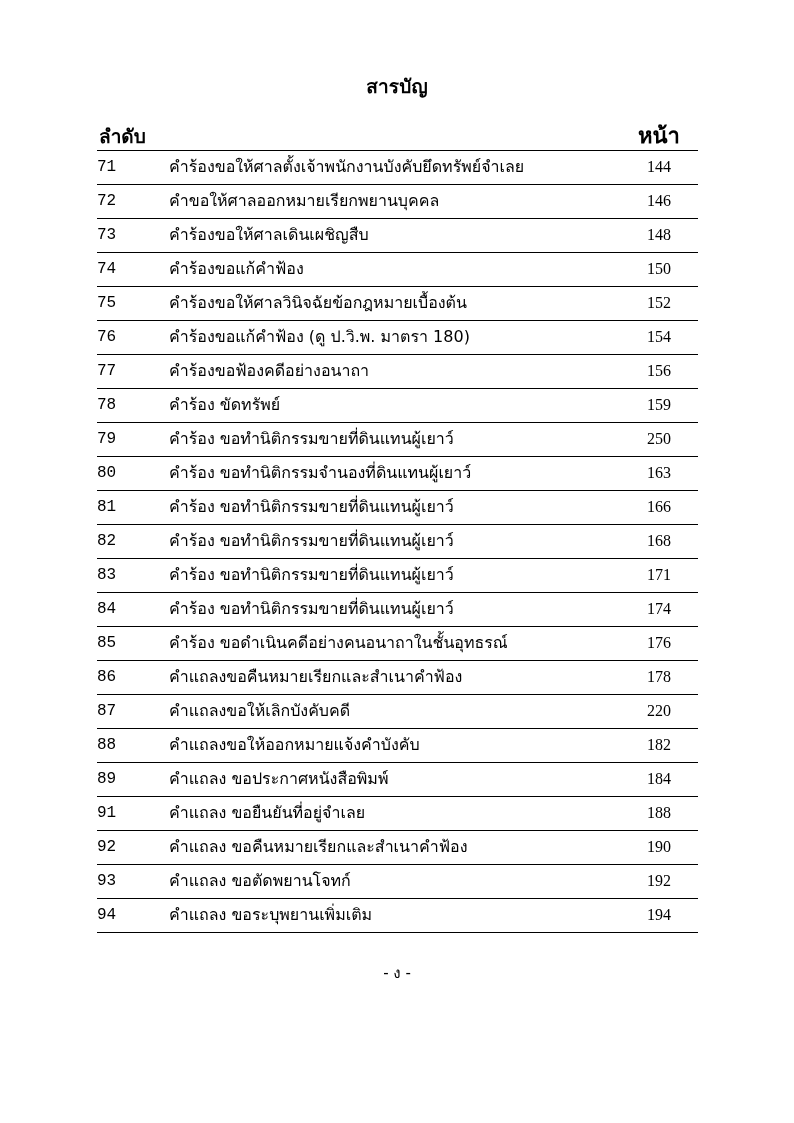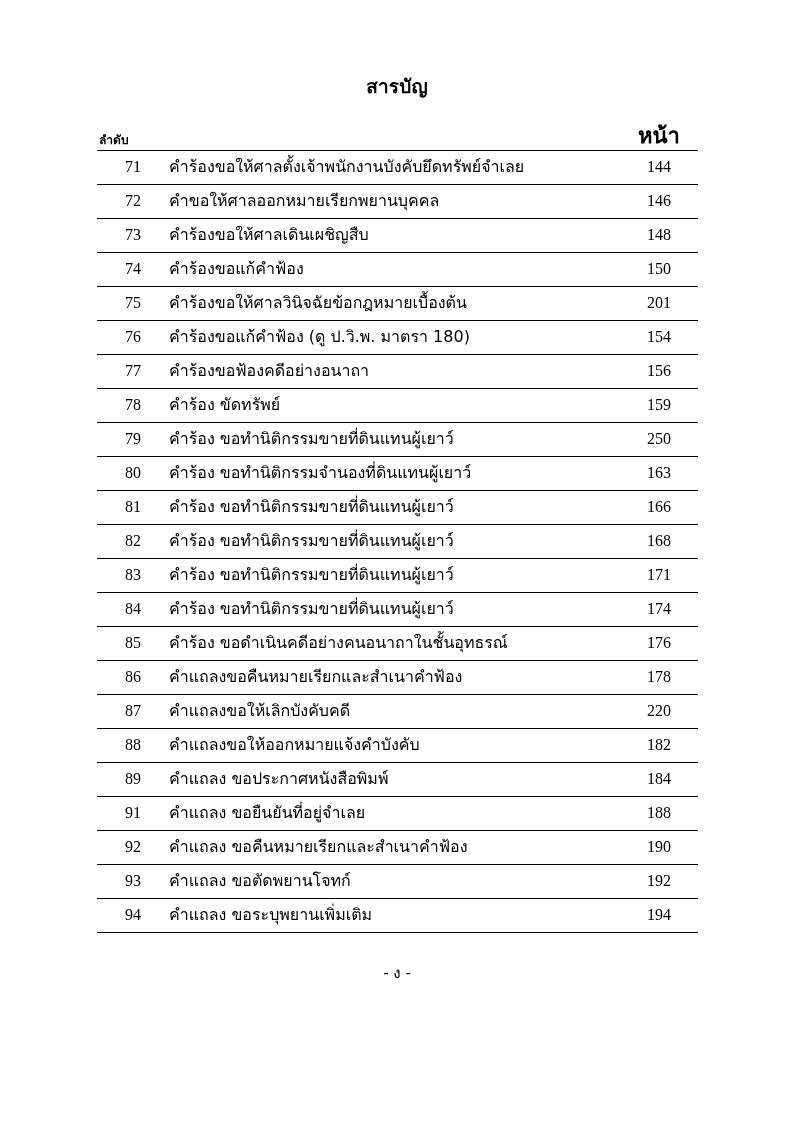--- a/index.html
+++ b/index.html
@@ -48,21 +48,21 @@
   }
 
   .toc-head {
     display: flex;
     align-items: flex-end;
     height: 30px;
     padding-bottom: 2px;
   }
   .toc-head .h-seq {
     width: 72px;
-    font-size: 12px;
+    font-size: 19px;
     font-weight: bold;
     text-align: left;
     padding-left: 2px;
     line-height: 1.15;
   }
   .toc-head .h-spacer {
     flex: 1 1 auto;
   }
   .toc-head .h-page {
     width: 78px;
@@ -87,22 +87,21 @@
     font-size: 16px;
     line-height: 1.05;
     height: 33px;
   }
   table.toc tr:last-child td {
     border-bottom: 1.3px solid #000000;
   }
 
   td.c-seq {
     width: 72px;
-    text-align: center;
-    font-family: Liberation Serif, serif;
+    font-family: Liberation Mono, monospace;
     font-size: 16px;
     padding-right: 6px;
     margin-top: 9px;
   }
   td.c-title {
     width: 451px;
     text-align: left;
     padding-left: 6px;
     font-size: 16.5px;
   }
@@ -158,21 +157,21 @@
             <td class="c-page">148</td>
           </tr>
           <tr>
             <td class="c-seq">74</td>
             <td class="c-title">คำร้องขอแก้คำฟ้อง</td>
             <td class="c-page">150</td>
           </tr>
           <tr>
             <td class="c-seq">75</td>
             <td class="c-title">คำร้องขอให้ศาลวินิจฉัยข้อกฎหมายเบื้องต้น</td>
-            <td class="c-page">201</td>
+            <td class="c-page">152</td>
           </tr>
           <tr>
             <td class="c-seq">76</td>
             <td class="c-title">คำร้องขอแก้คำฟ้อง  (ดู ป.วิ.พ. มาตรา 180)</td>
             <td class="c-page">154</td>
           </tr>
           <tr>
             <td class="c-seq">77</td>
             <td class="c-title">คำร้องขอฟ้องคดีอย่างอนาถา</td>
             <td class="c-page">156</td>

